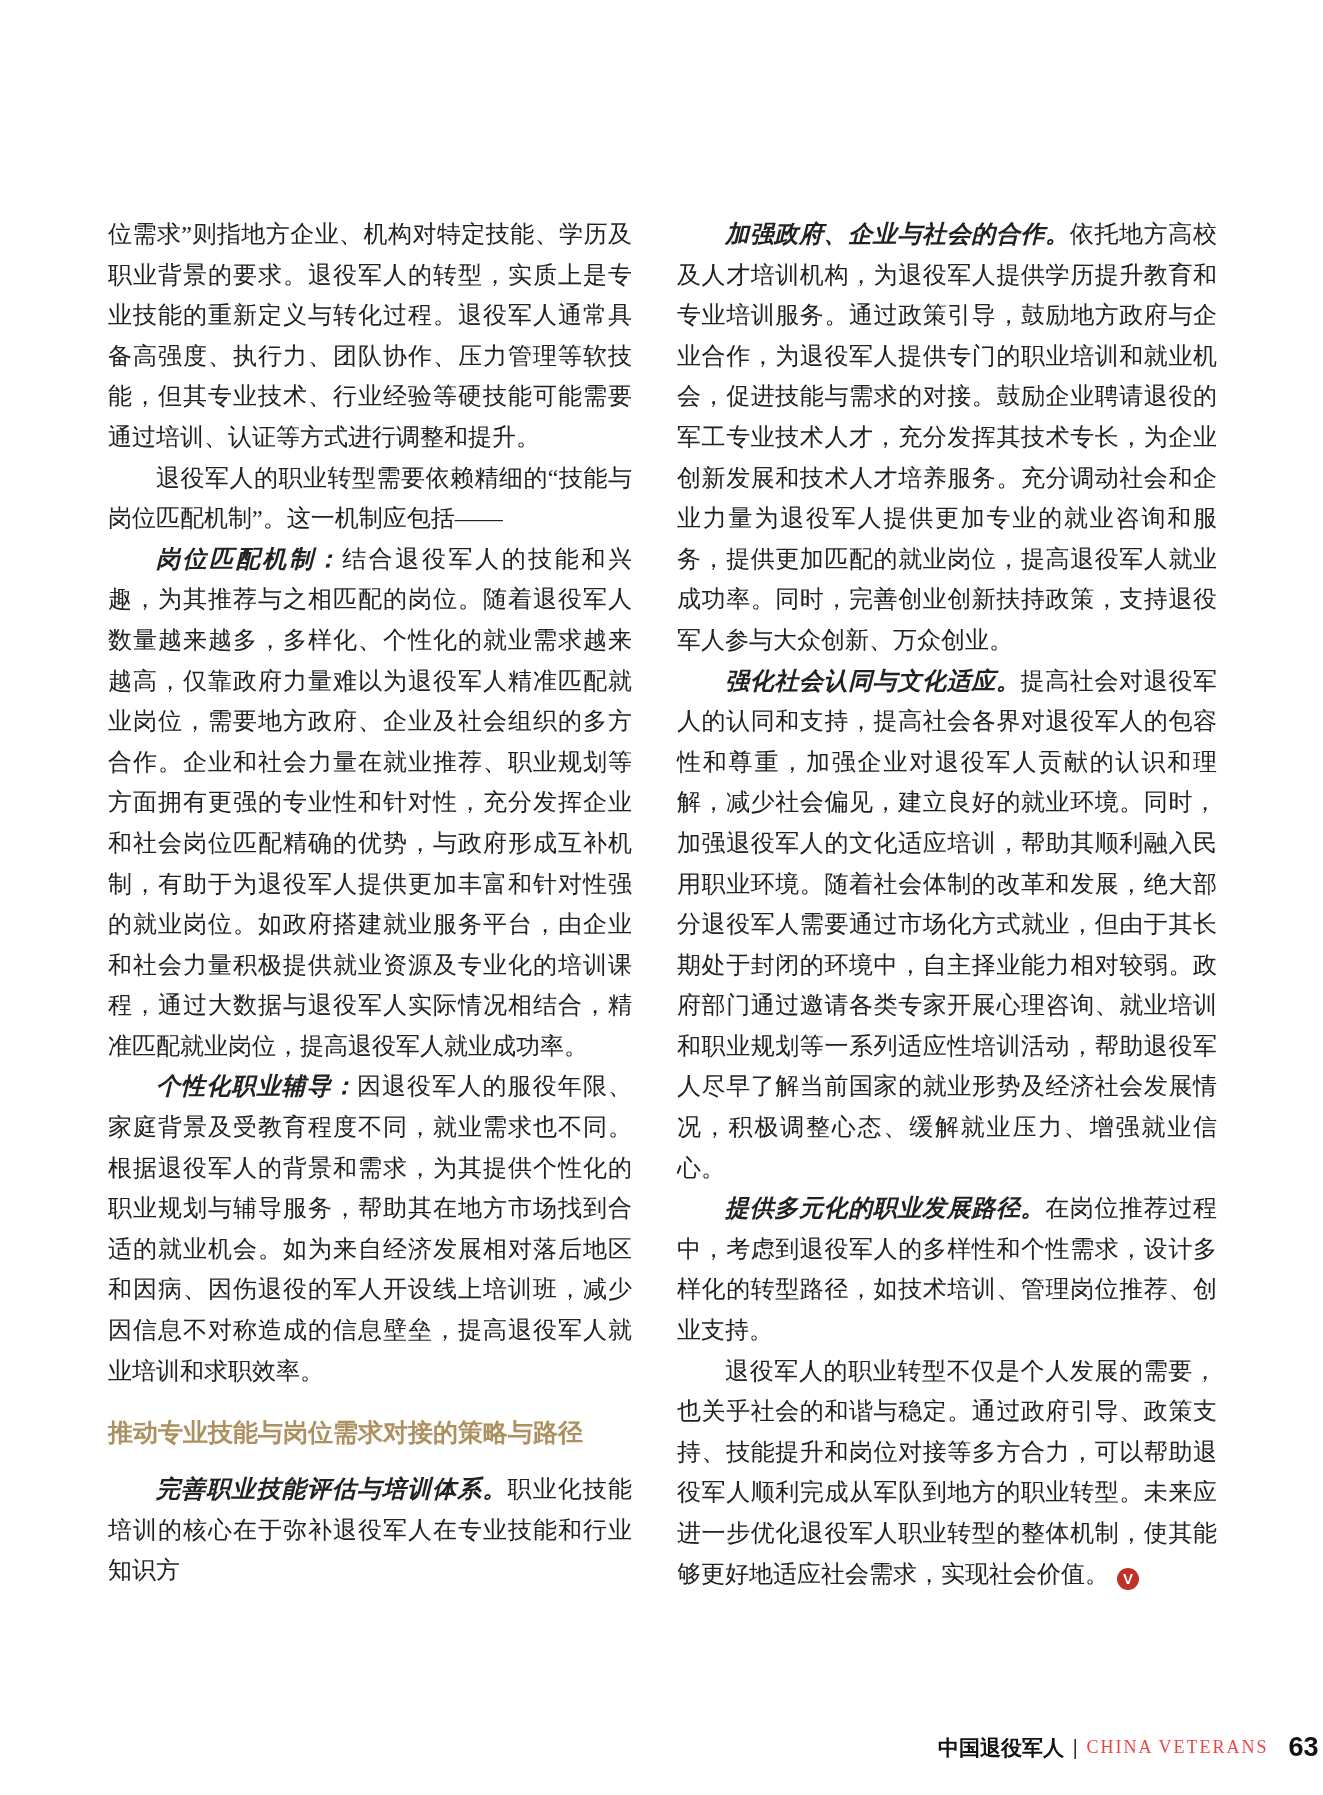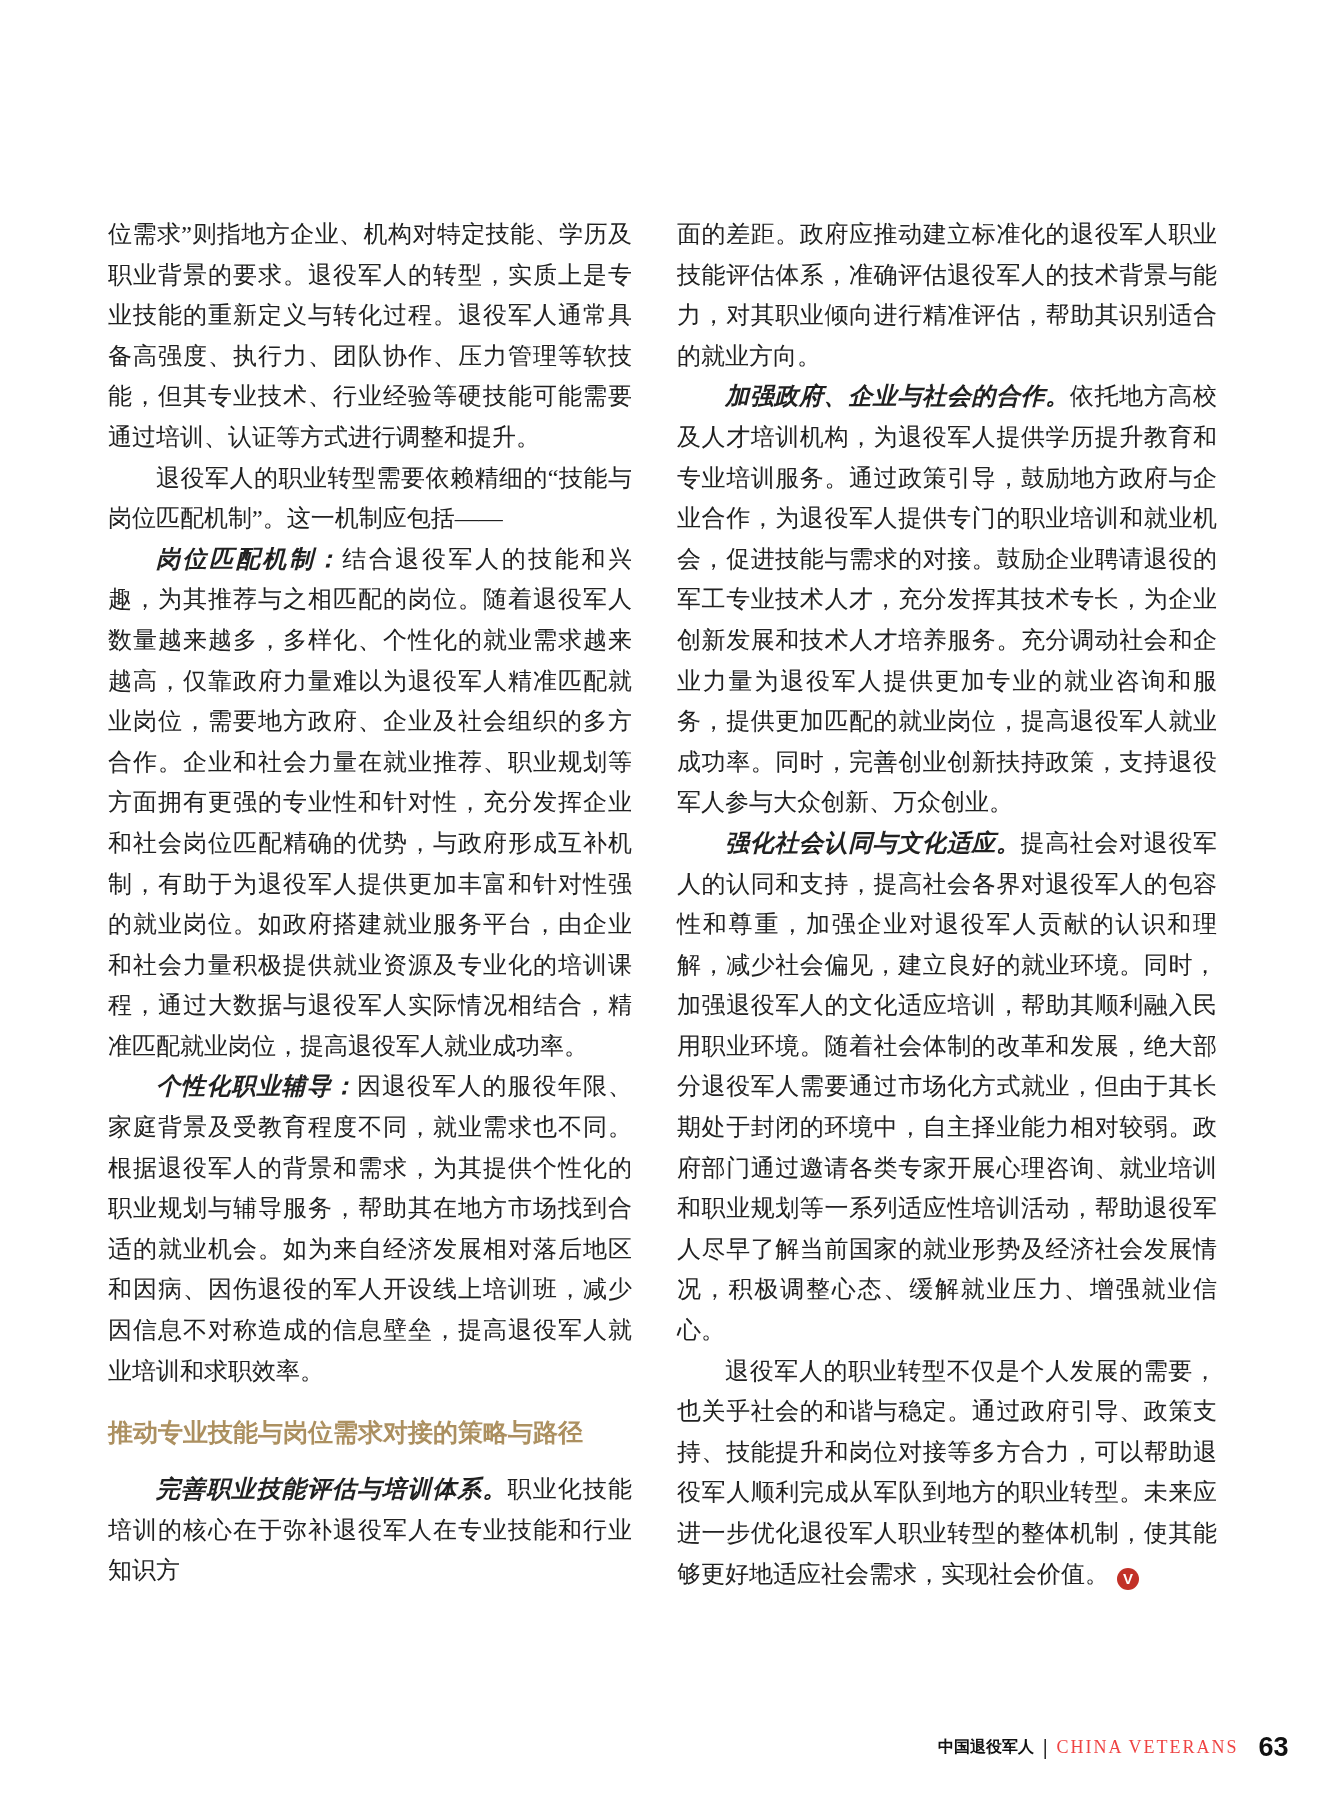--- a/index.html
+++ b/index.html
@@ -59,21 +59,21 @@
     position: absolute;
     left: 938px;
     top: 1732px;
     display: flex;
     align-items: center;
     white-space: nowrap;
   }
   .f-cn {
     font-family: "Liberation Sans", "DejaVu Sans", sans-serif;
     font-weight: bold;
-    font-size: 16px;
+    font-size: 21px;
     color: #111111;
   }
   .f-sep {
     margin: 0 9px;
     font-weight: bold;
     font-size: 20px;
     color: #111111;
   }
   .f-en {
     font-family: Liberation Serif, serif;
@@ -97,23 +97,23 @@
   <div class="column column-left">
     <p class="para"><span>位需求”则指地方企业、机构对特定技能、学历及职业背景的要求。退役军人的转型，实质上是专业技能的重新定义与转化过程。退役军人通常具备高强度、执行力、团队协作、压力管理等软技能，但其专业技术、行业经验等硬技能可能需要通过培训、认证等方式进行调整和提升。</span></p>
     <p class="para indent"><span>退役军人的职业转型需要依赖精细的“技能与岗位匹配机制”。这一机制应包括——</span></p>
     <p class="para indent"><b class="lead">岗位匹配机制：</b><span>结合退役军人的技能和兴趣，为其推荐与之相匹配的岗位。随着退役军人数量越来越多，多样化、个性化的就业需求越来越高，仅靠政府力量难以为退役军人精准匹配就业岗位，需要地方政府、企业及社会组织的多方合作。企业和社会力量在就业推荐、职业规划等方面拥有更强的专业性和针对性，充分发挥企业和社会岗位匹配精确的优势，与政府形成互补机制，有助于为退役军人提供更加丰富和针对性强的就业岗位。如政府搭建就业服务平台，由企业和社会力量积极提供就业资源及专业化的培训课程，通过大数据与退役军人实际情况相结合，精准匹配就业岗位，提高退役军人就业成功率。</span></p>
     <p class="para indent"><b class="lead">个性化职业辅导：</b><span>因退役军人的服役年限、家庭背景及受教育程度不同，就业需求也不同。根据退役军人的背景和需求，为其提供个性化的职业规划与辅导服务，帮助其在地方市场找到合适的就业机会。如为来自经济发展相对落后地区和因病、因伤退役的军人开设线上培训班，减少因信息不对称造成的信息壁垒，提高退役军人就业培训和求职效率。</span></p>
     <h2 class="section-heading">推动专业技能与岗位需求对接的策略与路径</h2>
     <p class="para indent"><b class="lead">完善职业技能评估与培训体系。</b><span>职业化技能培训的核心在于弥补退役军人在专业技能和行业知识方</span></p>
   </div>
 
   <div class="column column-right">
-    <p class="para"><span>面的差距。政府应推动建立标准化的退役军人职业技能评估体系，准确评估退役军人的技术背景与能力，对其职业倾向进行精准评估，帮助其识别适合的就业方向。</span></p>
     <p class="para indent"><b class="lead">加强政府、企业与社会的合作。</b><span>依托地方高校及人才培训机构，为退役军人提供学历提升教育和专业培训服务。通过政策引导，鼓励地方政府与企业合作，为退役军人提供专门的职业培训和就业机会，促进技能与需求的对接。鼓励企业聘请退役的军工专业技术人才，充分发挥其技术专长，为企业创新发展和技术人才培养服务。充分调动社会和企业力量为退役军人提供更加专业的就业咨询和服务，提供更加匹配的就业岗位，提高退役军人就业成功率。同时，完善创业创新扶持政策，支持退役军人参与大众创新、万众创业。</span></p>
     <p class="para indent"><b class="lead">强化社会认同与文化适应。</b><span>提高社会对退役军人的认同和支持，提高社会各界对退役军人的包容性和尊重，加强企业对退役军人贡献的认识和理解，减少社会偏见，建立良好的就业环境。同时，加强退役军人的文化适应培训，帮助其顺利融入民用职业环境。随着社会体制的改革和发展，绝大部分退役军人需要通过市场化方式就业，但由于其长期处于封闭的环境中，自主择业能力相对较弱。政府部门通过邀请各类专家开展心理咨询、就业培训和职业规划等一系列适应性培训活动，帮助退役军人尽早了解当前国家的就业形势及经济社会发展情况，积极调整心态、缓解就业压力、增强就业信心。</span></p>
+    <p class="para indent"><b class="lead">提供多元化的职业发展路径。</b><span>在岗位推荐过程中，考虑到退役军人的多样性和个性需求，设计多样化的转型路径，如技术培训、管理岗位推荐、创业支持。</span></p>
     <p class="para indent"><span>退役军人的职业转型不仅是个人发展的需要，也关乎社会的和谐与稳定。通过政府引导、政策支持、技能提升和岗位对接等多方合力，可以帮助退役军人顺利完成从军队到地方的职业转型。未来应进一步优化退役军人职业转型的整体机制，使其能够更好地适应社会需求，实现社会价值。</span><span class="endmark">V</span></p>
   </div>
 
   <div class="footer">
     <span class="f-cn">中国退役军人</span>
     <span class="f-sep">|</span>
     <span class="f-en">CHINA VETERANS</span>
     <span class="f-num">63</span>
   </div>
 

